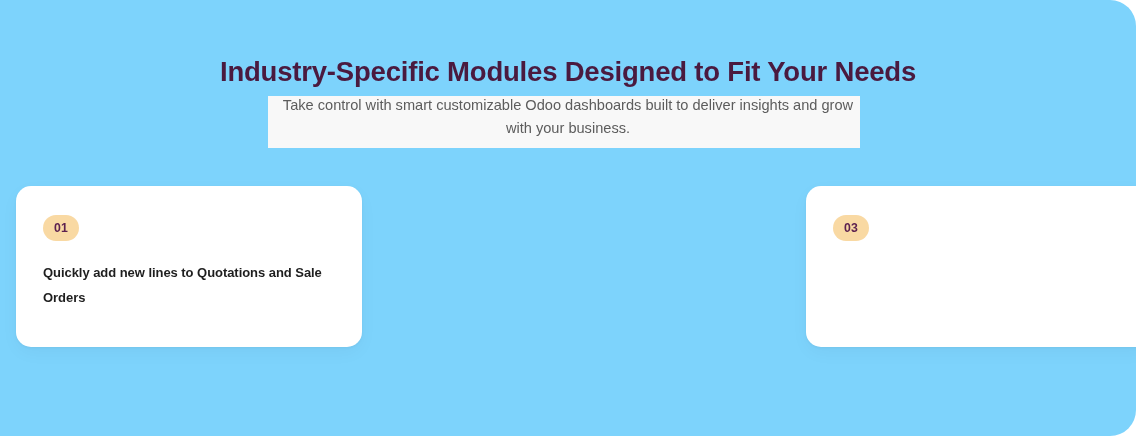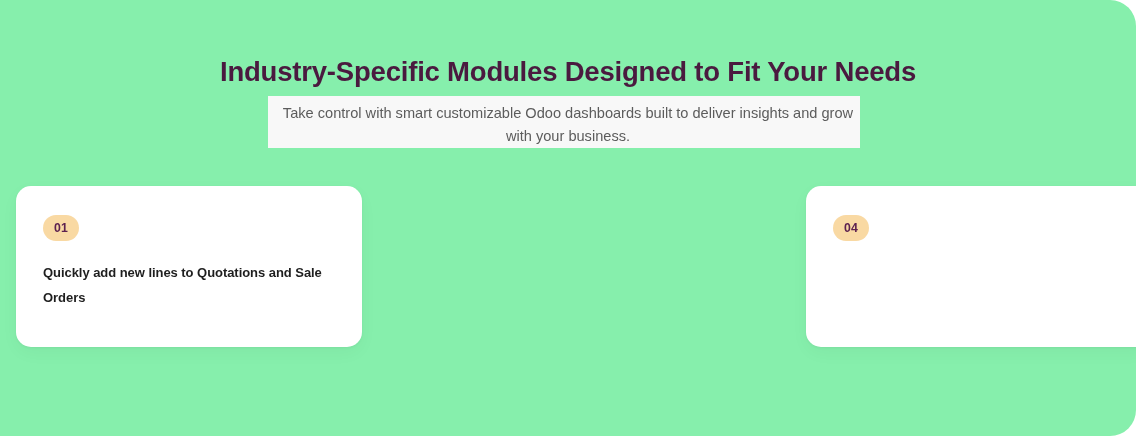--- a/index.html
+++ b/index.html
@@ -13,21 +13,21 @@
     overflow: hidden;
     font-family: "Liberation Sans", sans-serif;
     -webkit-font-smoothing: antialiased;
   }
 
   .page {
     position: relative;
     width: 1136px;
     height: 436px;
     box-sizing: border-box;
-    background: #86efac;
+    background: #7dd3fc;
     border-top-right-radius: 26px;
     border-bottom-right-radius: 26px;
     overflow: hidden;
   }
 
   
   .subtitle-band {
     position: absolute;
     left: 268px;
     top: 96px;
@@ -48,21 +48,21 @@
     text-align: center;
     font-size: 27.5px;
     line-height: 36px;
     font-weight: 700;
     letter-spacing: -0.2px;
     color: #4a1a3f;
   }
 
   .subtitle {
     position: relative;
-    margin: 12px auto 0 auto;
+    margin: 4px auto 0 auto;
     width: 600px;
     text-align: center;
     font-size: 14.6px;
     line-height: 22.5px;
     font-weight: 400;
     color: #5c5c5c;
   }
 
   .cards {
     position: absolute;
@@ -127,18 +127,18 @@
   </div>
 
   <div class="cards">
 
     <div class="card">
       <span class="badge">01</span>
       <p class="card-title">Quickly add new lines to Quotations and Sale Orders</p>
     </div>
 
     <div class="card">
-      <span class="badge">04</span>
+      <span class="badge">03</span>
     </div>
 
   </div>
 
 </div>
 
 </body></html>

